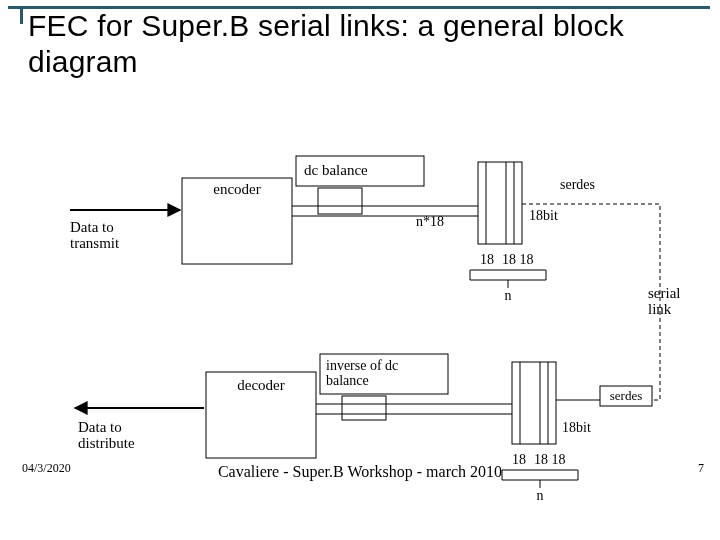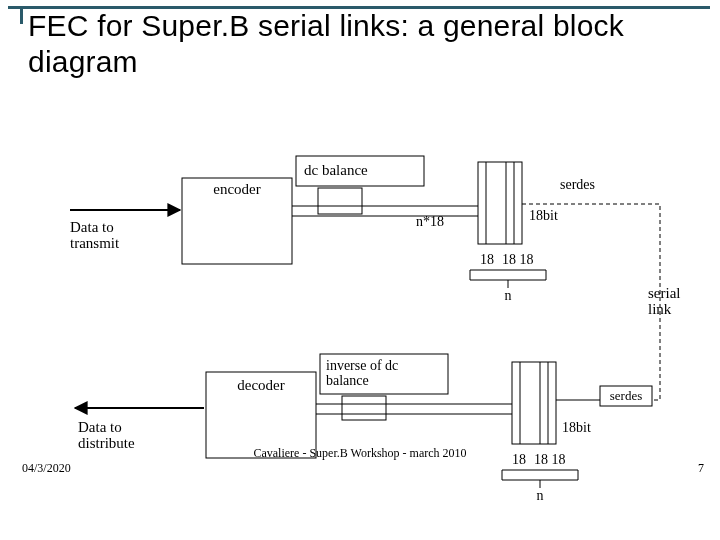--- a/index.html
+++ b/index.html
@@ -1,21 +1,21 @@
 <!DOCTYPE html>
 <html><head>
 <meta charset="utf-8">
 <style>
   html,body{margin:0;padding:0;width:720px;height:540px;background:#fff;font-family:"Times New Roman",Times,serif;color:#000}
   .slide{position:relative;width:720px;height:484px}
   .title-rule{position:absolute;left:8px;top:6px;right:10px;height:0;border-top:3px solid #2a5a6a}
   .title-tick{position:absolute;left:20px;top:6px;width:0;height:18px;border-left:3px solid #2a5a6a}
   .title{position:absolute;left:28px;top:8px;right:20px;font-size:30px;line-height:36px;letter-spacing:.2px;font-family:Arial,Helvetica,sans-serif;}
   .ftr-date{position:absolute;left:22px;bottom:8px;font-size:12px}
-  .ftr-center{position:absolute;left:0;right:0;bottom:23px;text-align:center;font-size:12px}
+  .ftr-center{position:absolute;left:0;right:0;bottom:3px;text-align:center;font-size:16px}
   .ftr-page{position:absolute;right:16px;bottom:8px;font-size:12px}
   svg{position:absolute;left:0;top:0}
   svg text{font-family:"Times New Roman",Times,serif}
 </style>
 </head>
 <body>
 <div class="slide">
 
 <div class="title-rule"></div>
 <div class="title-tick"></div>

